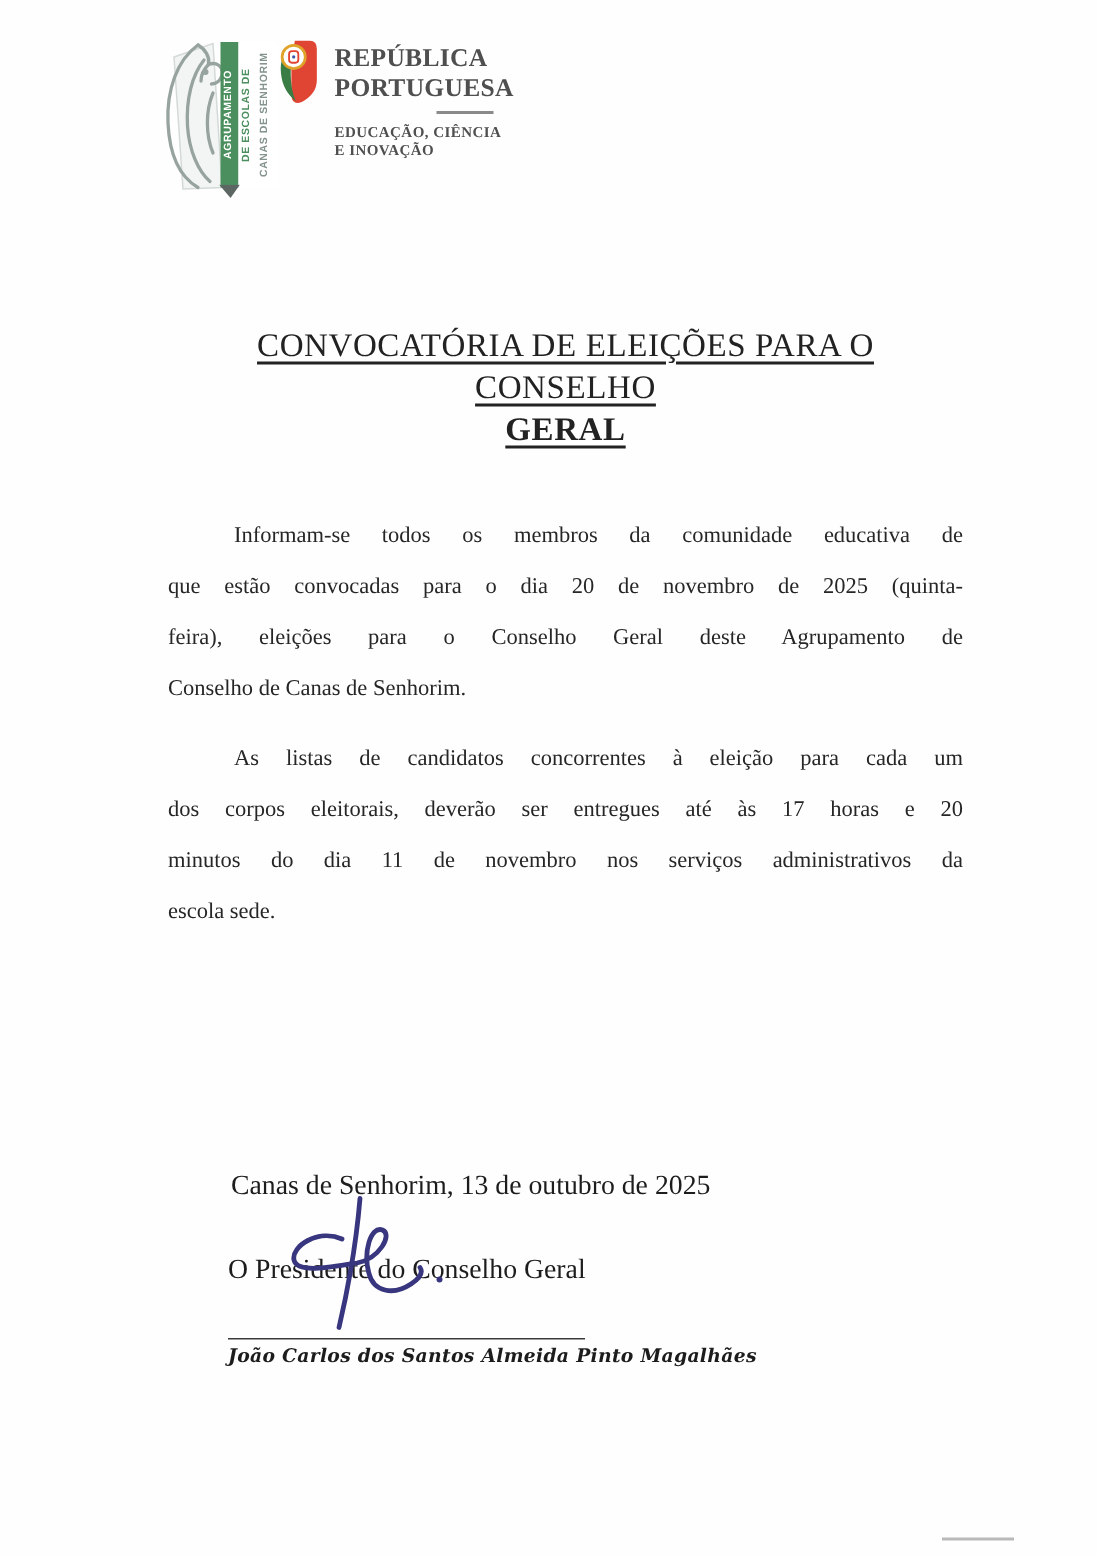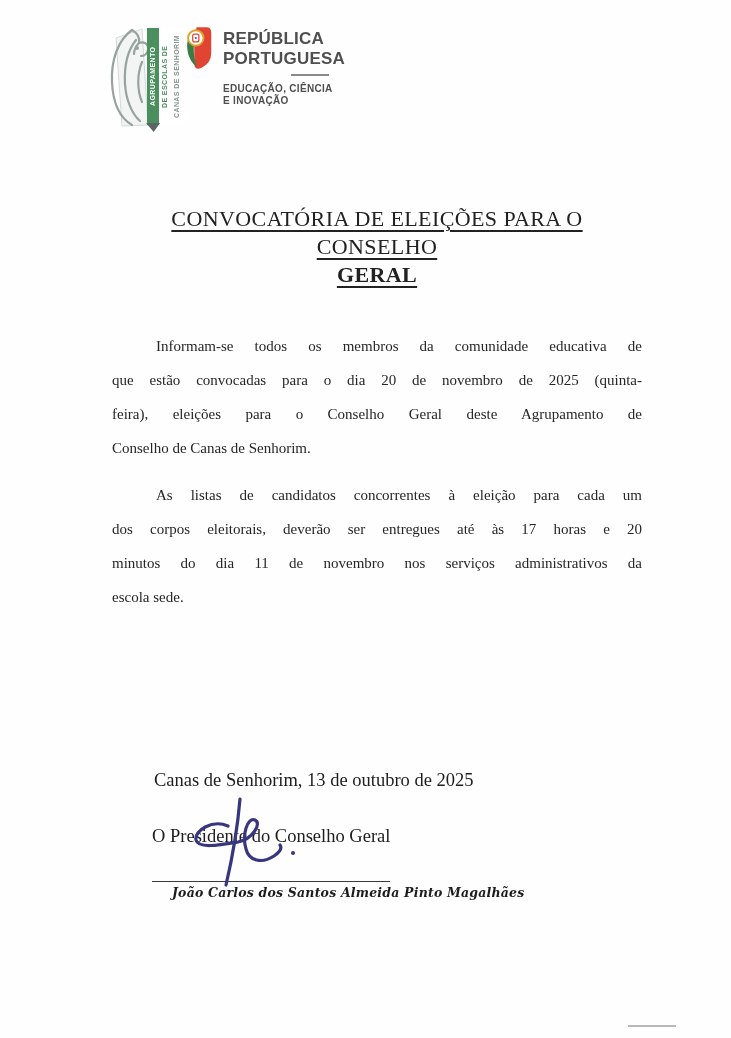--- a/index.html
+++ b/index.html
@@ -39,39 +39,39 @@
   .strip-wedge {
     position: absolute; left: 40px; top: 99px;
     width: 14px; height: 9px;
     background: #5c6663;
     clip-path: polygon(0 0, 100% 0, 55% 100%);
   }
   .flag-svg { position: absolute; left: 79px; top: 1px; }
   .gov-text {
     position: absolute; left: 117px; top: 5px;
     display: flex; flex-direction: column;
-    font-family: Liberation Sans, sans-serif;
+    font-family: Liberation Serif, serif;
     color: var(--gov-text, #4f4f4f);
     width: 118px;
   }
   .gov-republic {
     font-size: 17px; font-weight: bold; line-height: 20px;
     letter-spacing: 0.2px; white-space: nowrap;
   }
   .gov-divider {
     width: 38px; height: 2px; background: #8a8a8a;
     margin: 5px 12px 7px auto;
   }
   .gov-ministry {
     font-size: 10px; font-weight: bold; line-height: 12px;
     letter-spacing: 0.3px; white-space: nowrap;
   }
 
   
-  .content { position: absolute; top: 205px; left: 112px; width: 530px; }
+  .content { position: absolute; top: 216px; left: 112px; width: 530px; }
   .doc-title {
     text-align: center;
     font-size: 22px;
     letter-spacing: 0.4px;
     line-height: 28px;
     color: #222222;
   }
   .doc-title .tline { text-decoration: underline; text-underline-offset: 4px; text-decoration-thickness: 1.5px; }
   .doc-title .tline2 { font-weight: bold; }
 
@@ -105,21 +105,21 @@
     white-space: nowrap;
   }
   .sig-rule {
     margin-top: 33px;
     margin-left: 40px;
     width: 238px;
     border-top: 1.6px solid #3a3a3a;
   }
   .sig-name {
     margin-top: 3px;
-    margin-left: 60px;
+    margin-left: 40px;
     font-family: "DejaVu Serif", serif;
     font-style: italic;
     font-weight: bold;
     font-size: 12.5px;
     letter-spacing: 0.2px;
     color: #1c1c1c;
     white-space: nowrap;
   }
   .signature-svg {
     position: absolute;

